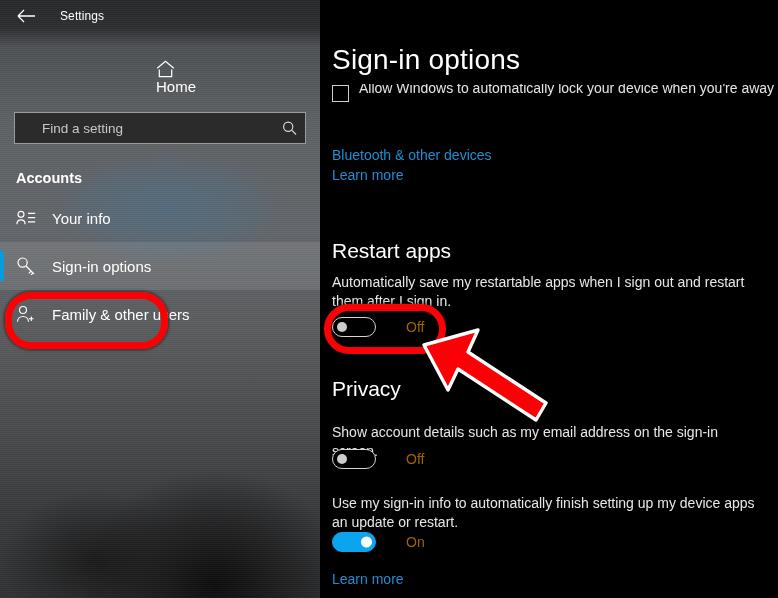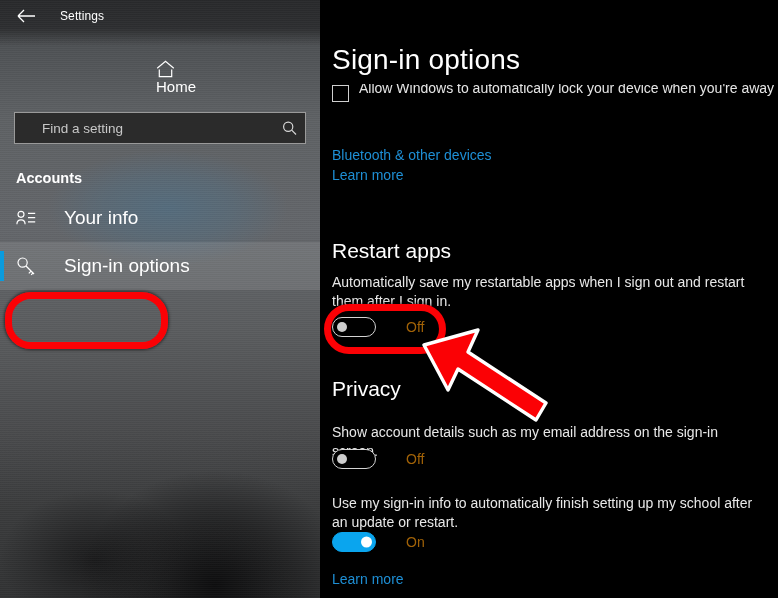--- a/index.html
+++ b/index.html
@@ -92,21 +92,21 @@
   #navlist { margin-top:8px; }
   .nav-item {
     position:relative;
     display:flex; align-items:center;
     height:48px; padding-left:16px; cursor:pointer;
   }
   .nav-item .ico {
     width:22px; height:22px; display:flex; align-items:center; justify-content:flex-start;
     color:#fff; flex:0 0 22px;
   }
-  .nav-item .lbl { margin-left:26px; font-size:19px; color:#fff; white-space:nowrap; }
+  .nav-item .lbl { margin-left:14px; font-size:15px; color:#fff; white-space:nowrap; }
   .nav-item.selected { background:rgba(255,255,255,0.10); }
   .nav-item.selected::before {
     content:""; position:absolute; left:0; top:9px;
     width:4px; height:30px; background:#0a9bdd;
   }
 
   
   #content {
     position:relative; flex:1 1 auto; height:598px;
     background:#000; overflow:hidden;
@@ -257,20 +257,30 @@
               <circle cx="6.6" cy="6.6" r="4.6"></circle>
               <path d="M10 10 18 18"></path>
               <path d="M15.1 15.1l-2.3 2.3"></path>
               <path d="M17 17l-1.8 1.8"></path>
             </svg>
           </span>
           <span class="lbl">Sign-in options</span>
         </div>
 
 
+        <div class="nav-item">
+          <span class="ico">
+            <svg width="20" height="18" viewBox="0 0 20 18" fill="none" stroke="currentColor" stroke-width="1.15">
+              <circle cx="7" cy="5" r="3.5"></circle>
+              <path d="M1.5 16.8c0-3.2 2.4-5.3 5.5-5.3s5.5 2.1 5.5 5.3"></path>
+              <path d="M15.3 11.4v4.6M13 13.7h4.6"></path>
+            </svg>
+          </span>
+          <span class="lbl">Family &amp; other users</span>
+        </div>
 
 
       </nav>
     </div>
   </aside>
 
   <main id="content">
     <div id="content-inner">
 
       <div id="clipped-row">
@@ -297,21 +307,21 @@
       <h2 class="section-head" id="head-privacy">Privacy</h2>
 
       <p class="body-text" id="text-privacy-1">Show account details such as my email address on the sign-in screen.</p>
       <div class="toggle-row" id="toggle-row-privacy1">
         <span class="switch off">
           <span class="knob"></span>
         </span>
         <span class="switch-label">Off</span>
       </div>
 
-      <p class="body-text" id="text-privacy-2">Use my sign-in info to automatically finish setting up my school after an update or restart.</p>
+      <p class="body-text" id="text-privacy-2">Use my sign-in info to automatically finish setting up my device apps an update or restart.</p>
       <div class="toggle-row" id="toggle-row-privacy2">
         <span class="switch on">
           <span class="knob"></span>
         </span>
         <span class="switch-label">On</span>
       </div>
 
       <a class="link" id="link-learnmore-2">Learn more</a>
 
     </div>

